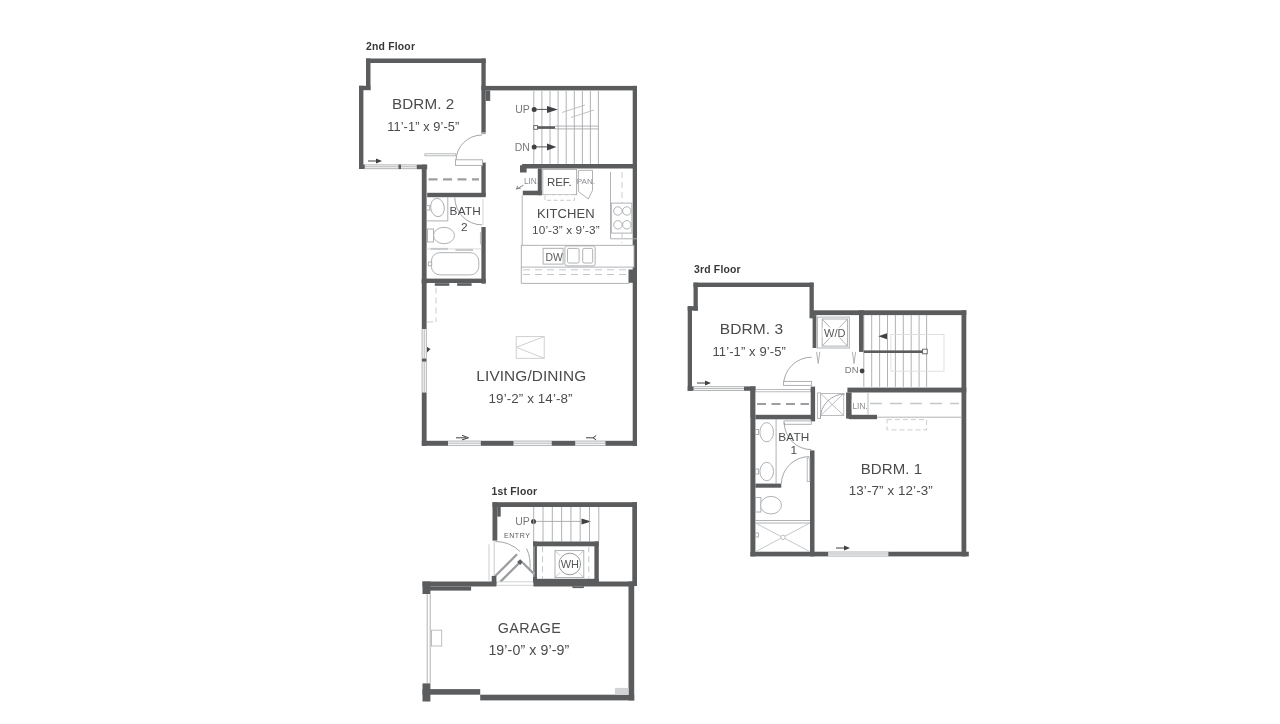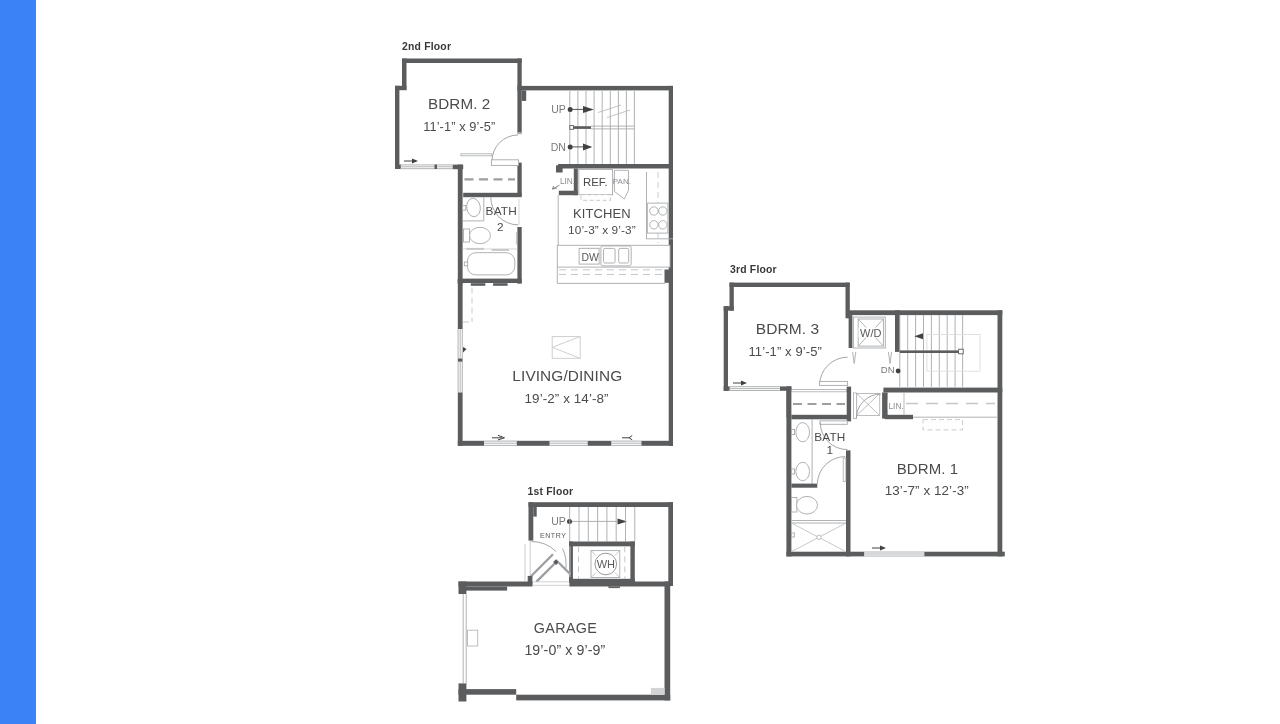--- a/index.html
+++ b/index.html
@@ -1,17 +1,17 @@
 <!DOCTYPE html>
 <html><head>
 <meta charset="utf-8">
 <title>Floorplan</title>
 <style>
   html,body{margin:0;padding:0;background:#ffffff;}
-  .page{position:relative;width:1168px;height:724px;background:#3b82f6;overflow:hidden;padding-left:36px;}
+  .page{position:relative;width:1168px;height:724px;background:#d946ef;overflow:hidden;}
   text{font-family:"Liberation Sans",sans-serif;}
   .flabel{font-weight:bold;font-size:10.4px;fill:#383838;letter-spacing:0.2px;}
   .room{font-size:15.2px;fill:#4a4b4d;letter-spacing:0.1px;}
   .dim{font-size:12.8px;fill:#4a4b4d;letter-spacing:0.1px;}
   .small{font-size:10.5px;fill:#77797c;}
   .tiny{font-size:9px;fill:#8a8c8e;}
 </style>
 </head>
 <body>
 <div class="page">

